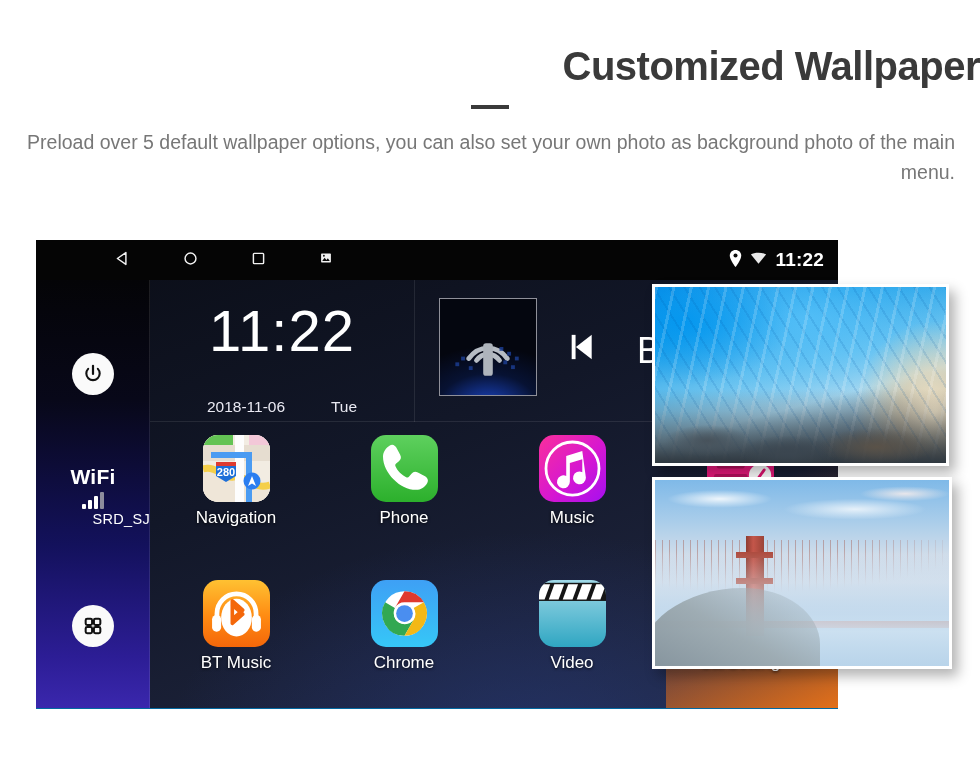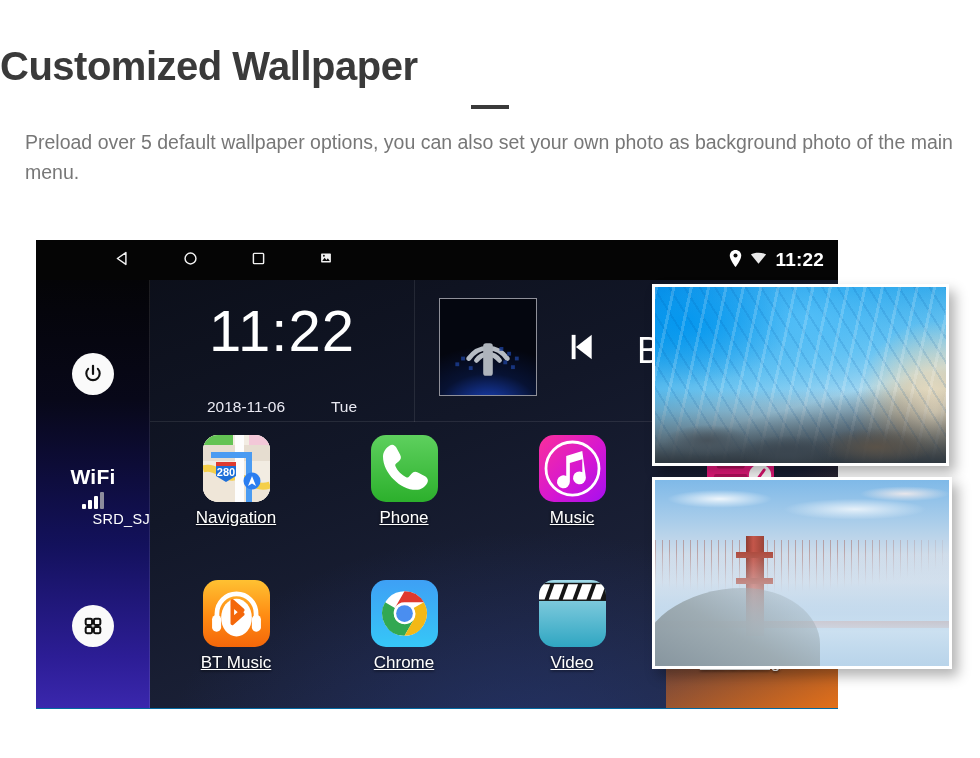--- a/index.html
+++ b/index.html
@@ -5,21 +5,21 @@
   * { box-sizing: border-box; margin: 0; padding: 0; }
   body {
     width: 980px; height: 758px;
     background: #ffffff;
     font-family: "Liberation Sans", sans-serif;
     overflow: hidden;
     position: relative;
   }
 
   
-  .header { width: 980px; padding-top: 44px; text-align: left; }
+  .header { width: 980px; padding-top: 44px; text-align: right; }
   .page-title {
     font-size: 40px; font-weight: bold; color: #3a3a3a;
     letter-spacing: -0.5px; line-height: 1.1;
   }
   .title-rule {
     width: 38px; height: 4px; background: #3a3a3a;
     margin: 17px auto 0;
   }
   .subtitle {
     margin-top: 18px;
@@ -123,21 +123,20 @@
   .app {
     position:absolute; width: 172px; text-align:center;
   }
   .app-icon {
     width: 67px; height: 67px; border-radius: 15px; margin: 0 auto;
     position: relative; overflow: hidden; display:block;
   }
   .app-label {
     margin-top: 6px; color:#fff; font-size: 17px;
     text-shadow: 0 1px 3px rgba(0,0,0,.8);
-    text-decoration: underline;
   }
 
   
   .ic-nav { background:#f4efe6; }
   .ic-phone { background: linear-gradient(180deg,#5ed05e 0%, #2cb02c 100%); }
   .ic-music { background: linear-gradient(135deg,#fa2f9b 0%, #d617d1 55%, #a50ff0 100%); }
   .ic-btmusic { background: linear-gradient(180deg,#ffc132 0%, #ff8a12 55%, #f4670a 100%); }
   .ic-chrome { background: linear-gradient(180deg,#3ea0f5 0%, #36c7f7 100%); }
   .ic-video { background: linear-gradient(180deg,#9fd9e8 0%, #2fa6c2 100%); }
   .ic-radio { background: linear-gradient(180deg,#f5258e 0%, #e0126f 100%); }

